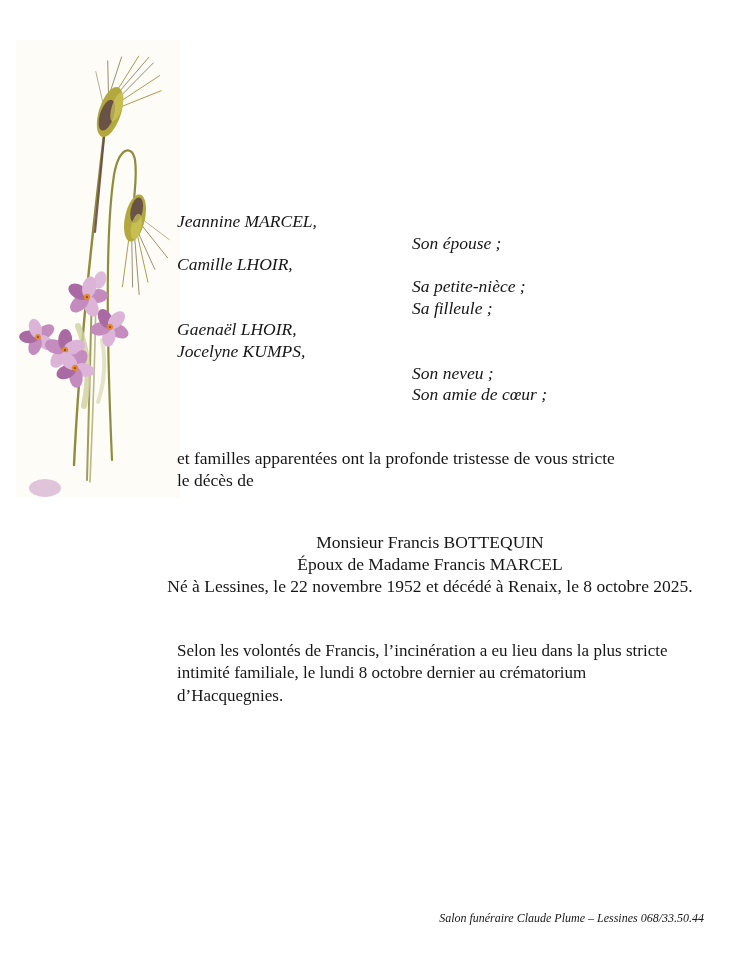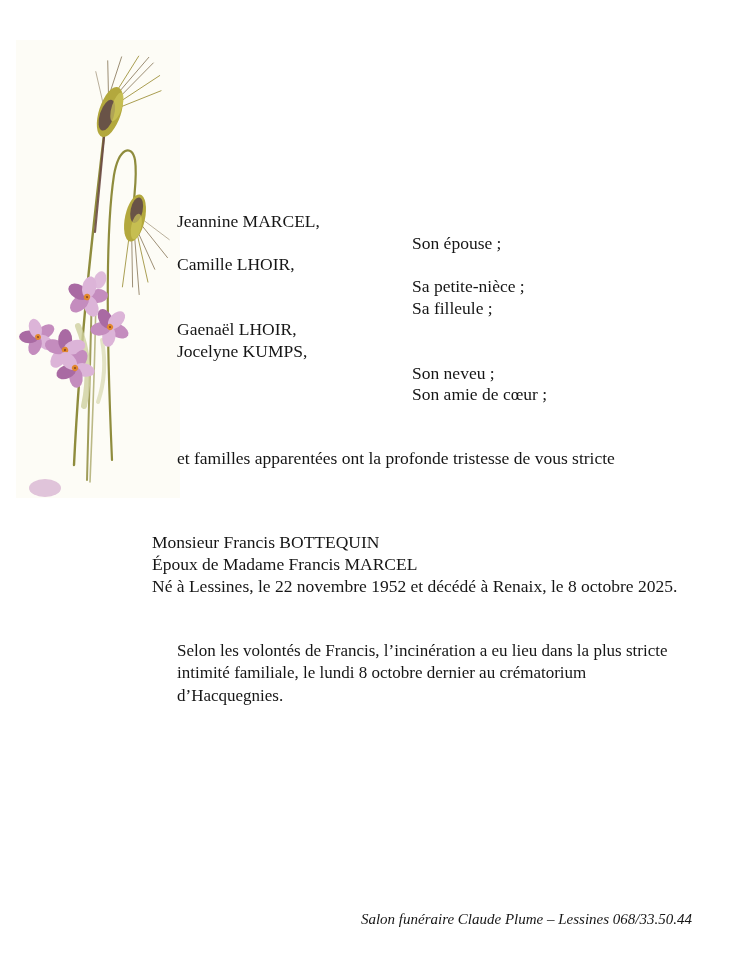--- a/index.html
+++ b/index.html
@@ -22,56 +22,58 @@
     height: 458px;
     background: #fdfcf6;
   }
 
   .relatives {
     position: absolute;
     left: 177px;
     top: 211px;
     font-size: 17.5px;
     line-height: 21.66px;
+    font-style: italic;
   }
   .relatives .relation { padding-left: 235px; }
 
   .intro {
     position: absolute;
     left: 177px;
     top: 447px;
     font-size: 17.5px;
     line-height: 22.1px;
   }
 
   .deceased {
     position: absolute;
     left: 152px;
     top: 532px;
     width: 556px;
+    text-align: center;
     font-size: 17.5px;
     line-height: 21.8px;
   }
 
   .cremation {
     position: absolute;
     left: 177px;
     top: 640px;
     font-size: 17px;
     line-height: 22.3px;
   }
 
   .footer {
     position: absolute;
-    left: 0;
+    left: 12px;
     top: 911px;
     width: 692px;
     text-align: right;
     font-style: italic;
-    font-size: 15px;
+    font-size: 12px;
   }
 </style>
 </head>
 <body>
 
 <div class="page">
 
   <div class="illustration">
     <svg width="164" height="458" viewBox="0 0 164 458" xmlns="http://www.w3.org/2000/svg">
       <defs>
@@ -155,20 +157,21 @@
     <div class="line relation">Sa petite-nièce ;</div>
     <div class="line relation">Sa filleule ;</div>
     <div class="line name">Gaenaël LHOIR,</div>
     <div class="line name">Jocelyne KUMPS,</div>
     <div class="line relation">Son neveu ;</div>
     <div class="line relation">Son amie de cœur ;</div>
   </div>
 
   <div class="intro">
     <div class="line">et familles apparentées ont la profonde tristesse de vous stricte</div>
+    <div class="line">le décès de</div>
   </div>
 
   <div class="deceased">
     <div class="line">Monsieur Francis BOTTEQUIN</div>
     <div class="line">Époux de Madame Francis MARCEL</div>
     <div class="line">Né à Lessines, le 22 novembre 1952 et décédé à Renaix, le 8 octobre 2025.</div>
   </div>
 
   <div class="cremation">
     <div class="line">Selon les volontés de Francis, l’incinération a eu lieu dans la plus stricte</div>

